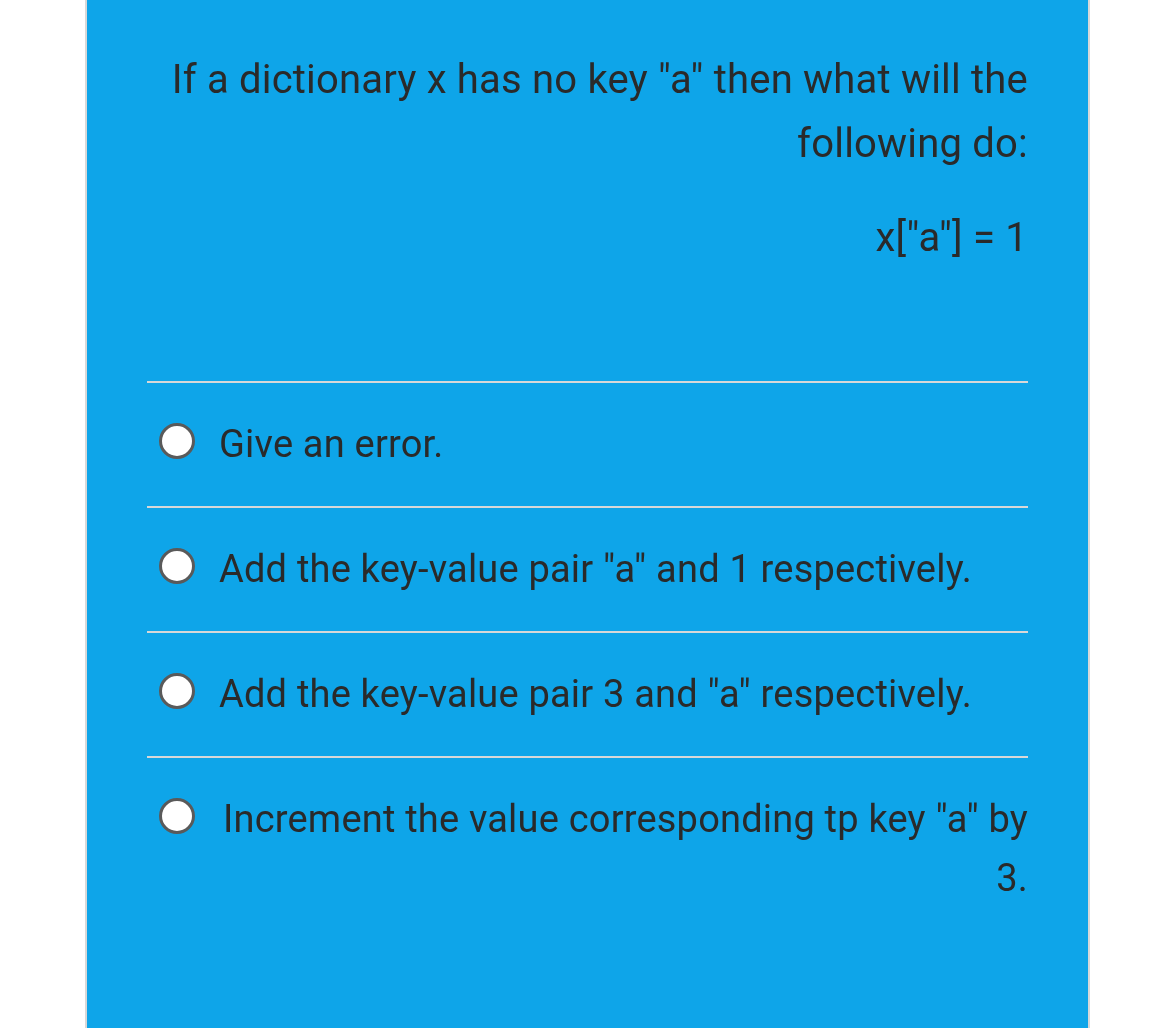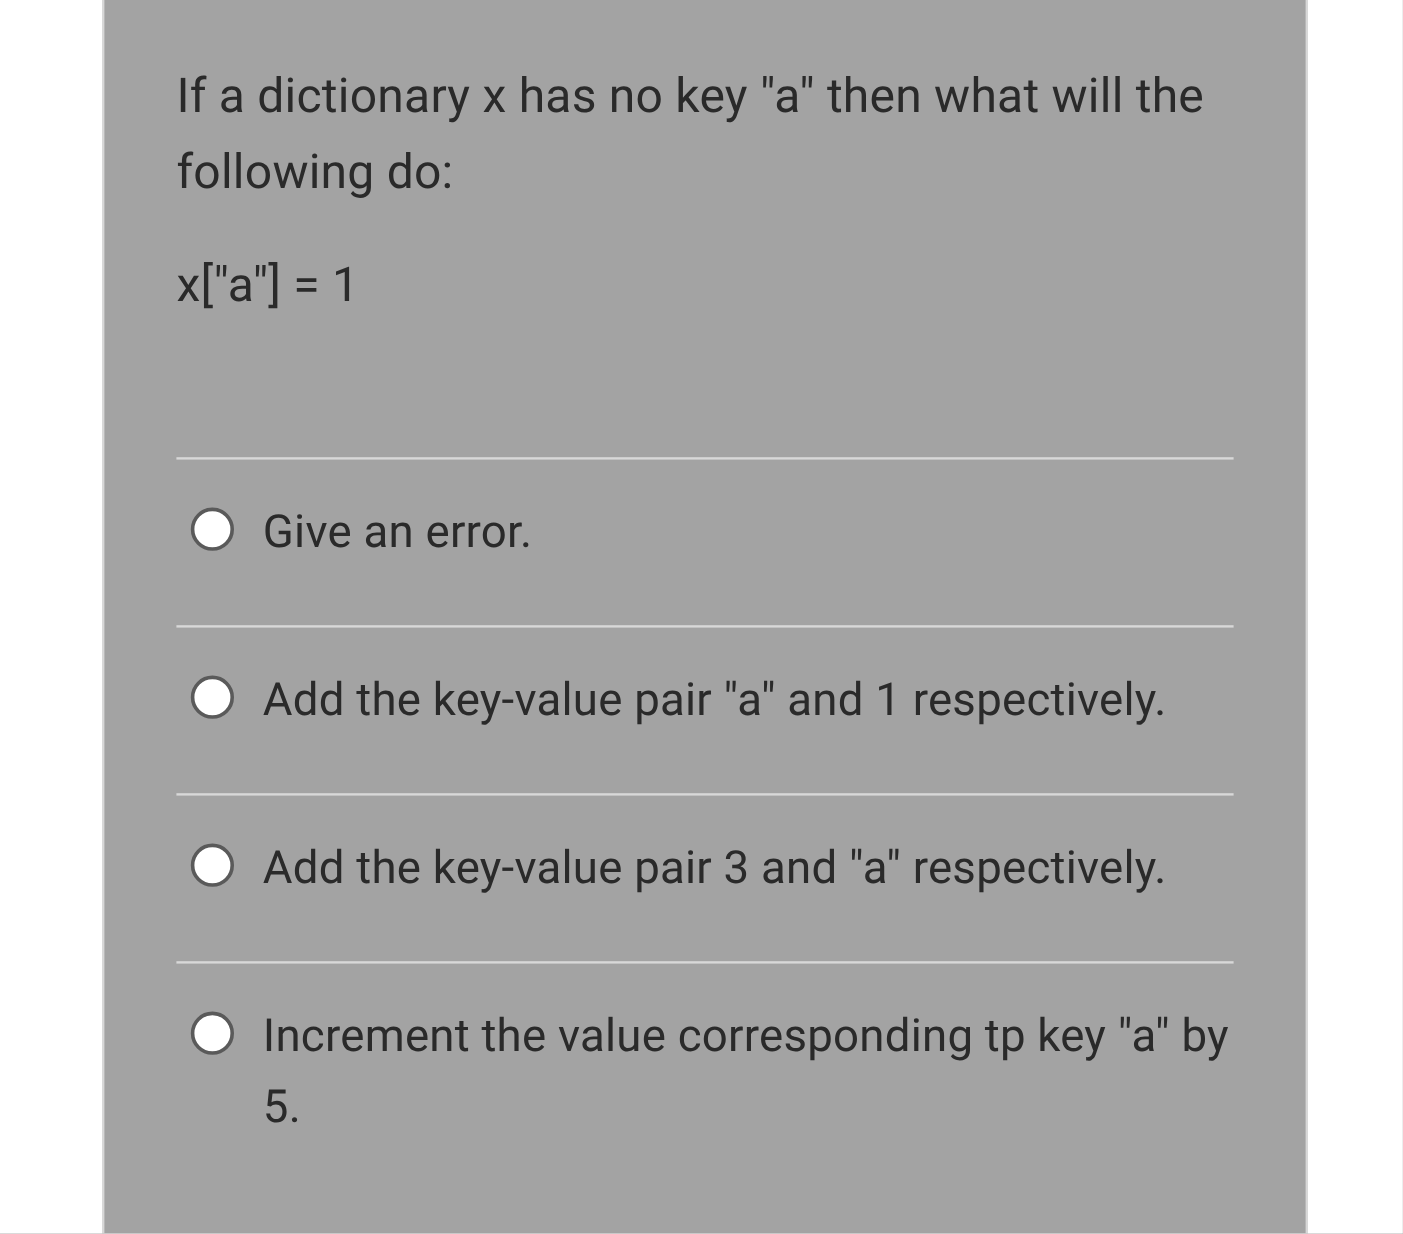--- a/index.html
+++ b/index.html
@@ -15,21 +15,22 @@
       position: relative;
     }
     .card {
       position: absolute;
       left: 85px;
       top: 0;
       width: 1005px;
       height: 1028px;
       border-left: 2px solid #d8d8d8;
       border-right: 2px solid #d8d8d8;
-      background: #a3a3a3;
+      background: #0ea5e9;
+      text-align: right;
     }
     .question-section {
       padding: 48px 60px 0 60px;
     }
     .question-text {
       font-size: 40px;
       color: #2a2a2a;
       font-weight: 400;
       line-height: 1.6;
       letter-spacing: 0.2px;
@@ -44,21 +45,20 @@
     .options-container {
       margin-top: 120px;
       padding: 0 60px;
     }
     .option-row {
       display: flex;
       align-items: flex-start;
       padding: 32px 0 32px 12px;
       border-top: 2px solid #d8d8d8;
       cursor: pointer;
-      margin-top: 15px;
     }
     .option-row:first-child {
       border-top: 2px solid #d8d8d8;
     }
     .radio-outer {
       width: 36px;
       height: 36px;
       min-width: 36px;
       border: 3px solid #5a5a5a;
       border-radius: 50%;
@@ -91,16 +91,16 @@
     <div class="option-row">
       <div class="radio-outer"></div>
       <div class="option-label">Add the key-value pair "a" and 1 respectively.</div>
     </div>
     <div class="option-row">
       <div class="radio-outer"></div>
       <div class="option-label">Add the key-value pair 3 and "a" respectively.</div>
     </div>
     <div class="option-row">
       <div class="radio-outer"></div>
-      <div class="option-label">Increment the value corresponding tp key "a" by 5.</div>
+      <div class="option-label">Increment the value corresponding tp key "a" by 3.</div>
     </div>
   </div>
 </div>
 
 </body></html>

